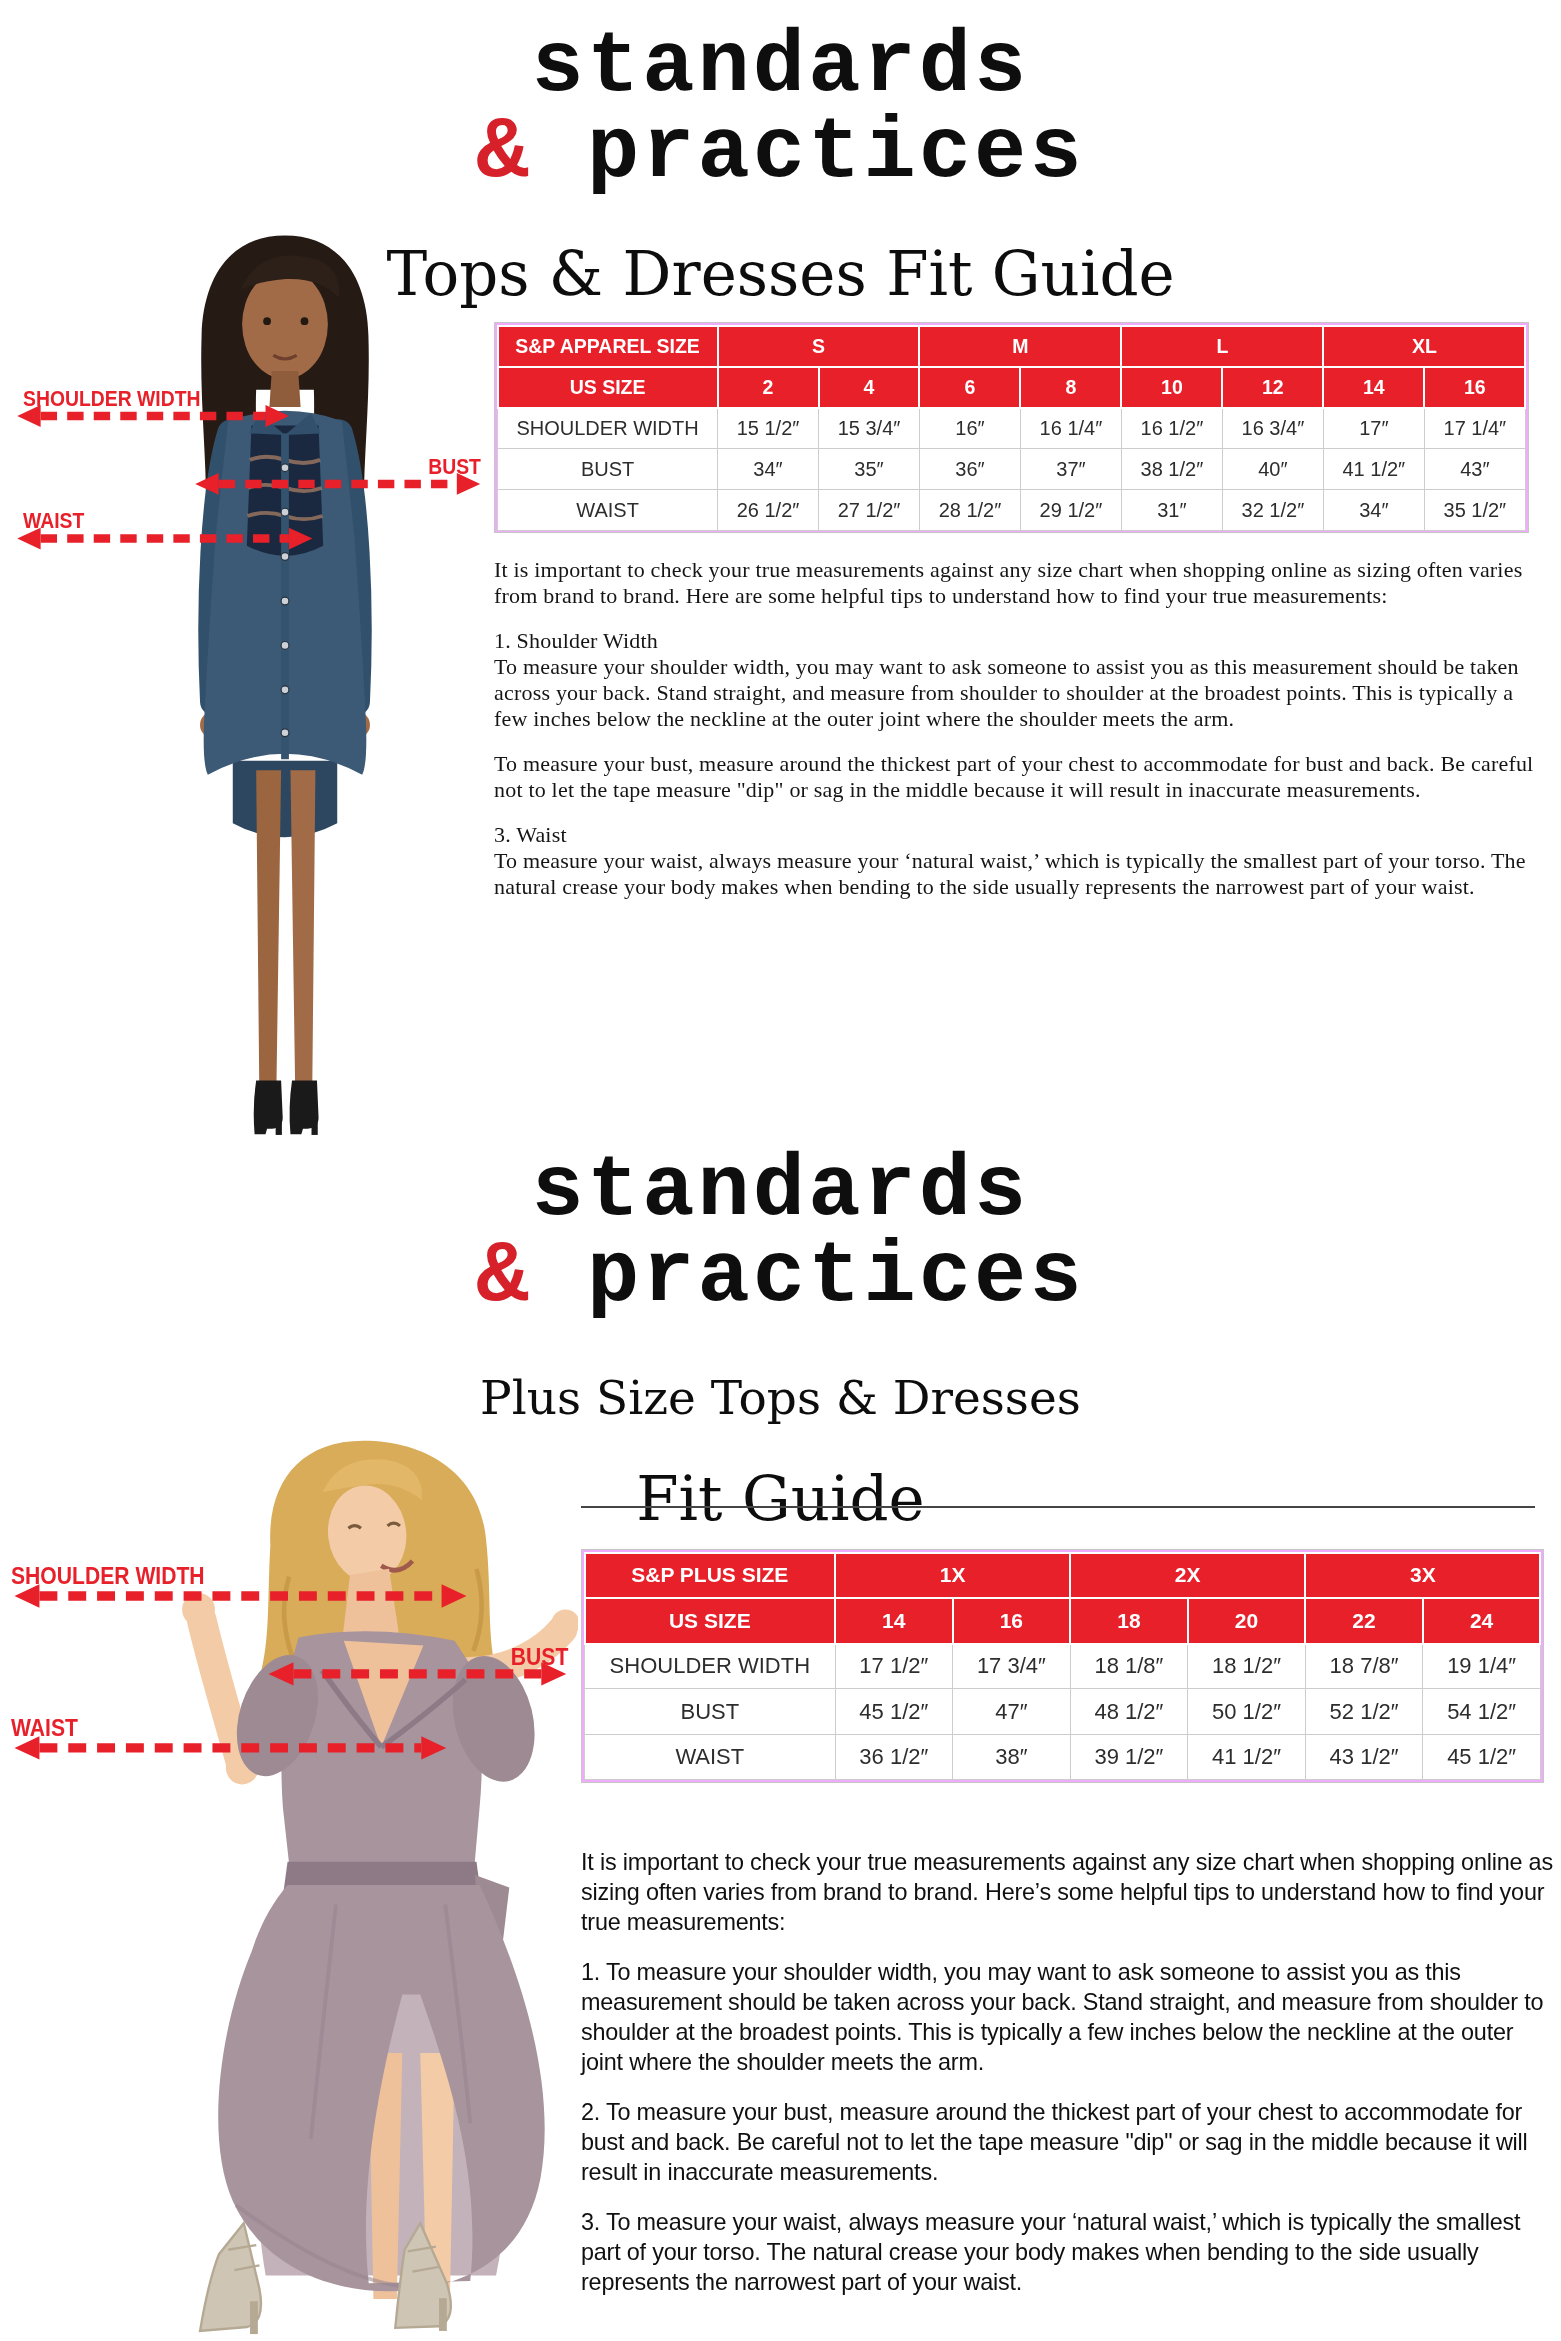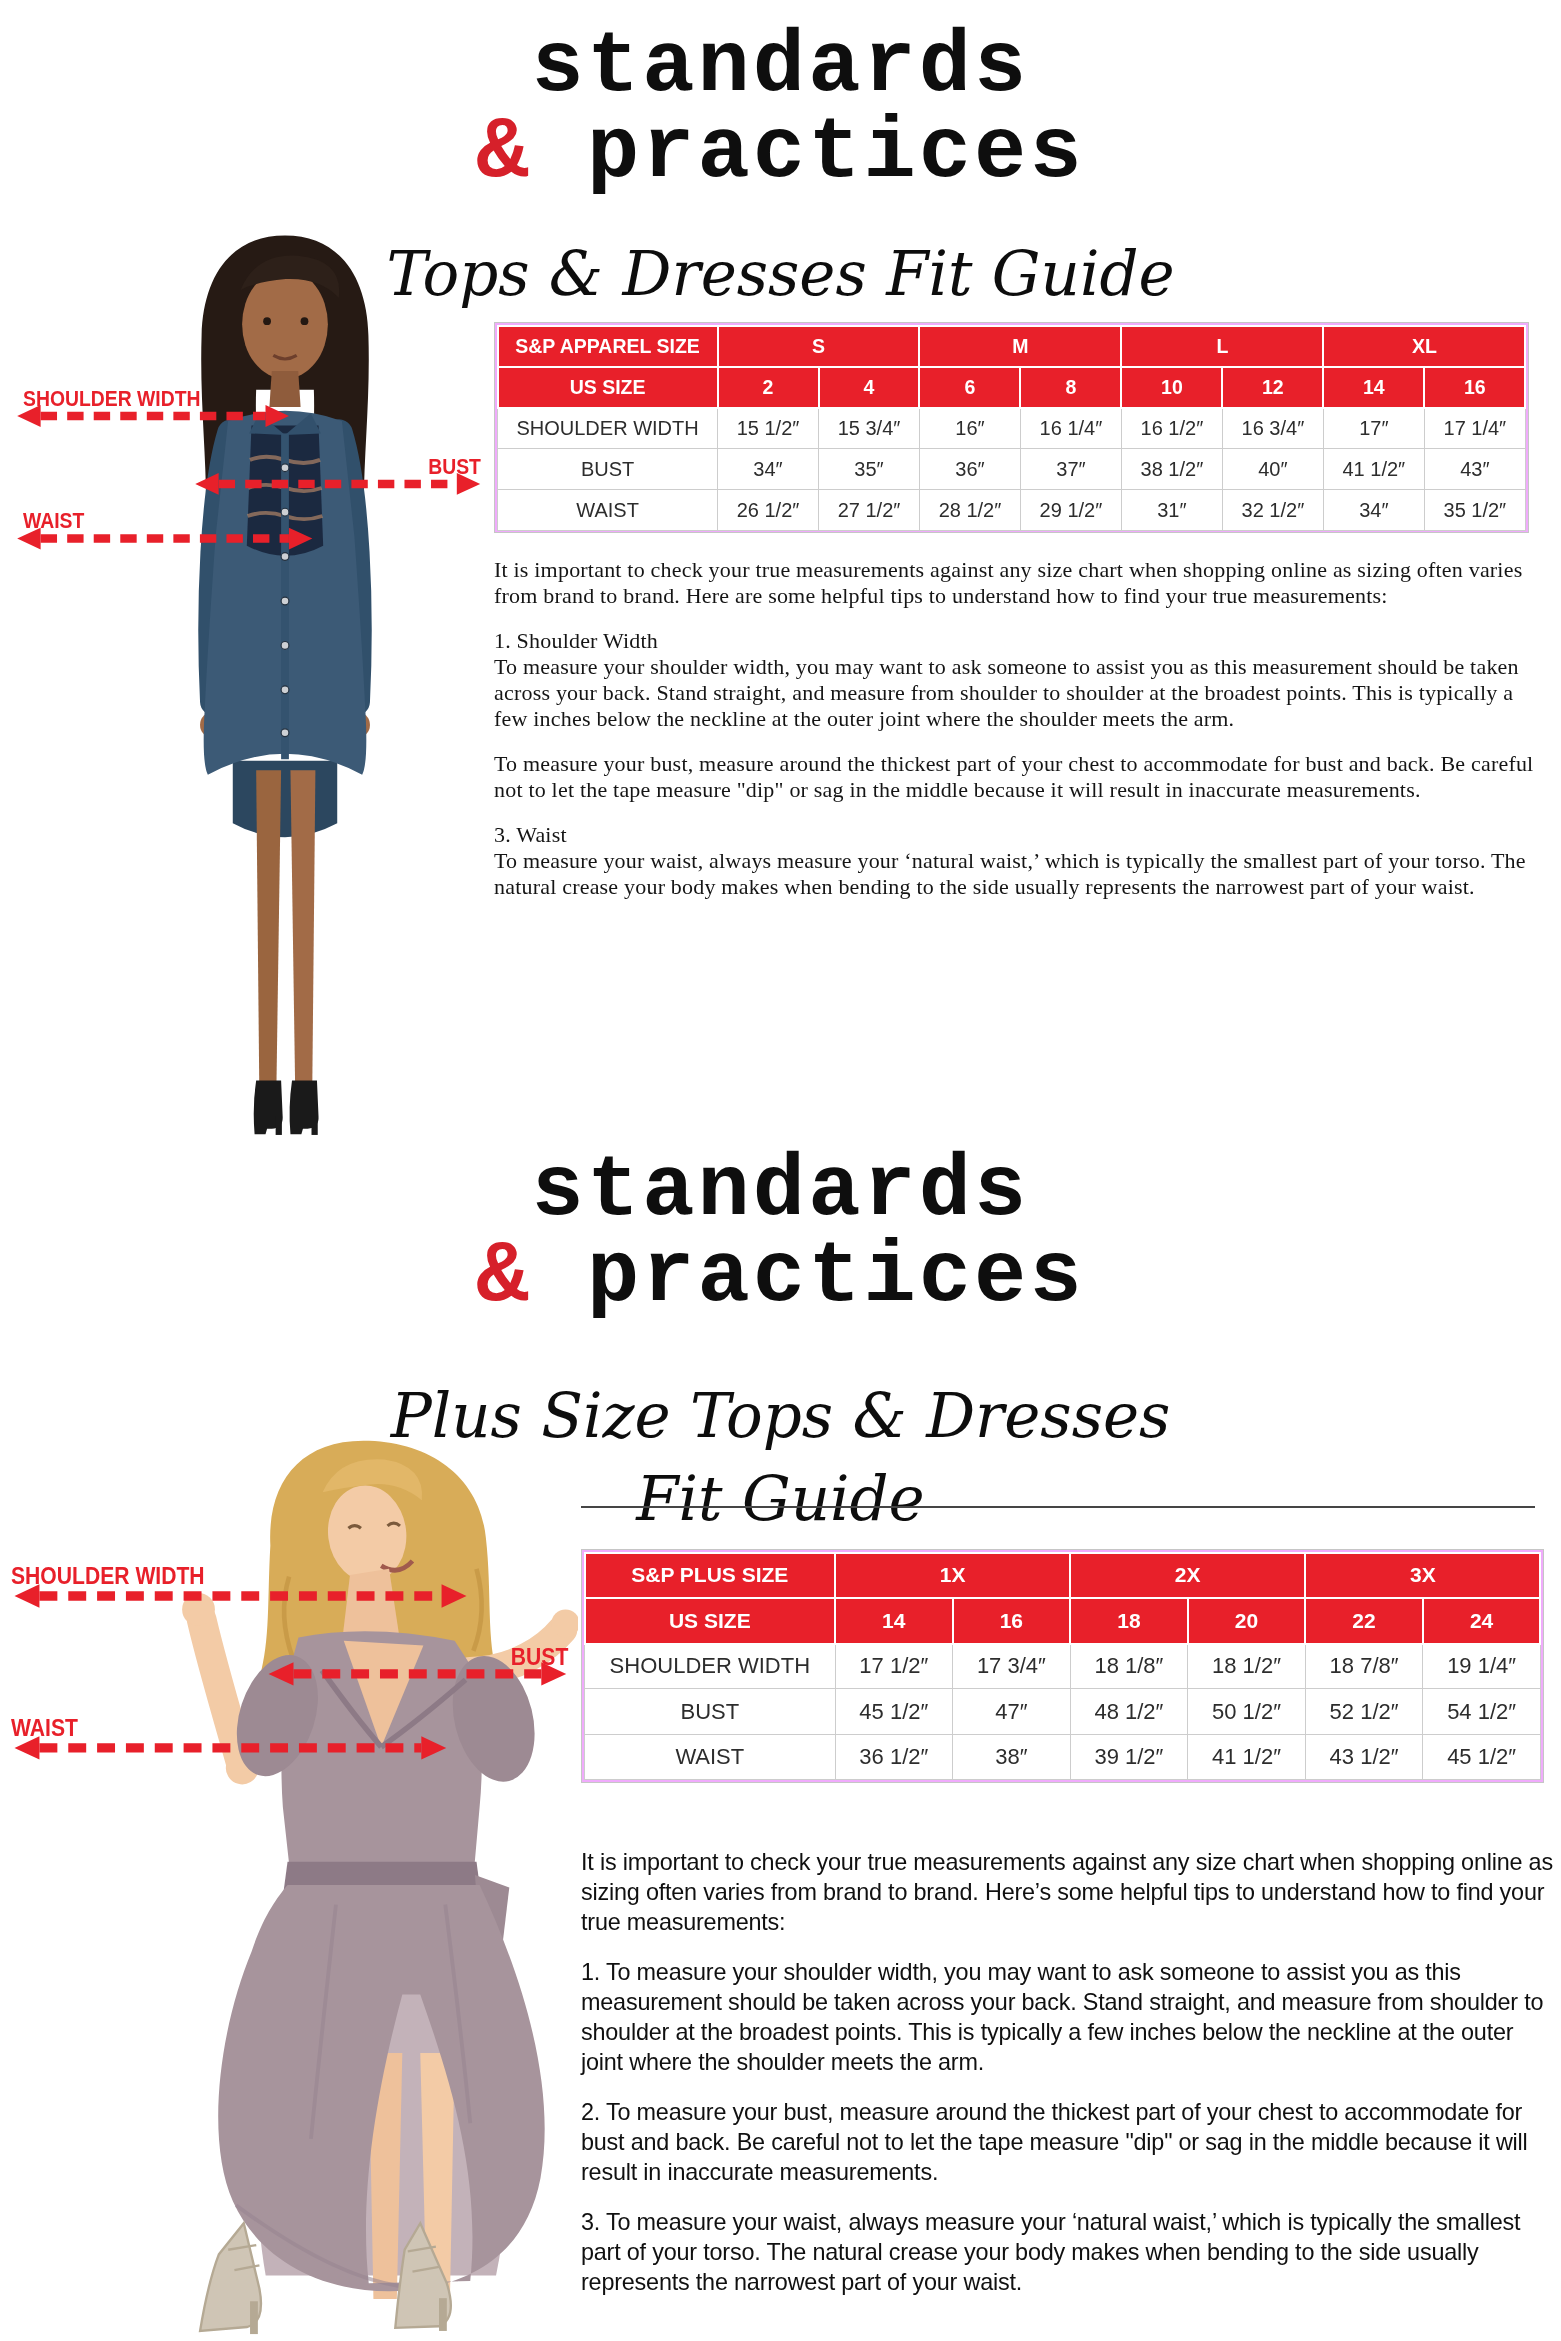--- a/index.html
+++ b/index.html
@@ -7,24 +7,24 @@
         font-family:"Liberation Sans",sans-serif;color:#111;}
   .abs{position:absolute;}
 
   
   .logo{position:absolute;left:312px;width:937px;text-align:center;color:#0e0e0e;}
   .logo-line{font-family:"Liberation Mono",monospace;font-weight:bold;font-size:87px;
              line-height:75px;letter-spacing:3.1px;white-space:nowrap;}
   .logo-line.l2{margin-top:11px;}
   .logo .amp{color:#d6202a;}
   .script-title{position:absolute;left:312px;width:937px;text-align:center;
-                font-family:"DejaVu Serif","Liberation Serif",serif;font-style:italic;
+                font-family:"DejaVu Serif","Liberation Serif",serif;
                 font-weight:400;color:#0d0d0d;white-space:nowrap;}
   #title1{top:197px;font-size:61px;}
-  #title2a{top:1339px;font-size:61px;}
+  #title2a{top:1339px;font-size:47px;}
   #title2b{top:1422px;font-size:61px;}
 
   
   .measure-label{position:absolute;color:#e8202a;font-weight:bold;white-space:nowrap;
                  font-family:"Liberation Sans",sans-serif;transform:scaleX(0.88);
                  transform-origin:left center;}
   .measure-label.right{transform-origin:right center;}
   .arrow-layer{position:absolute;pointer-events:none;}
 
   

